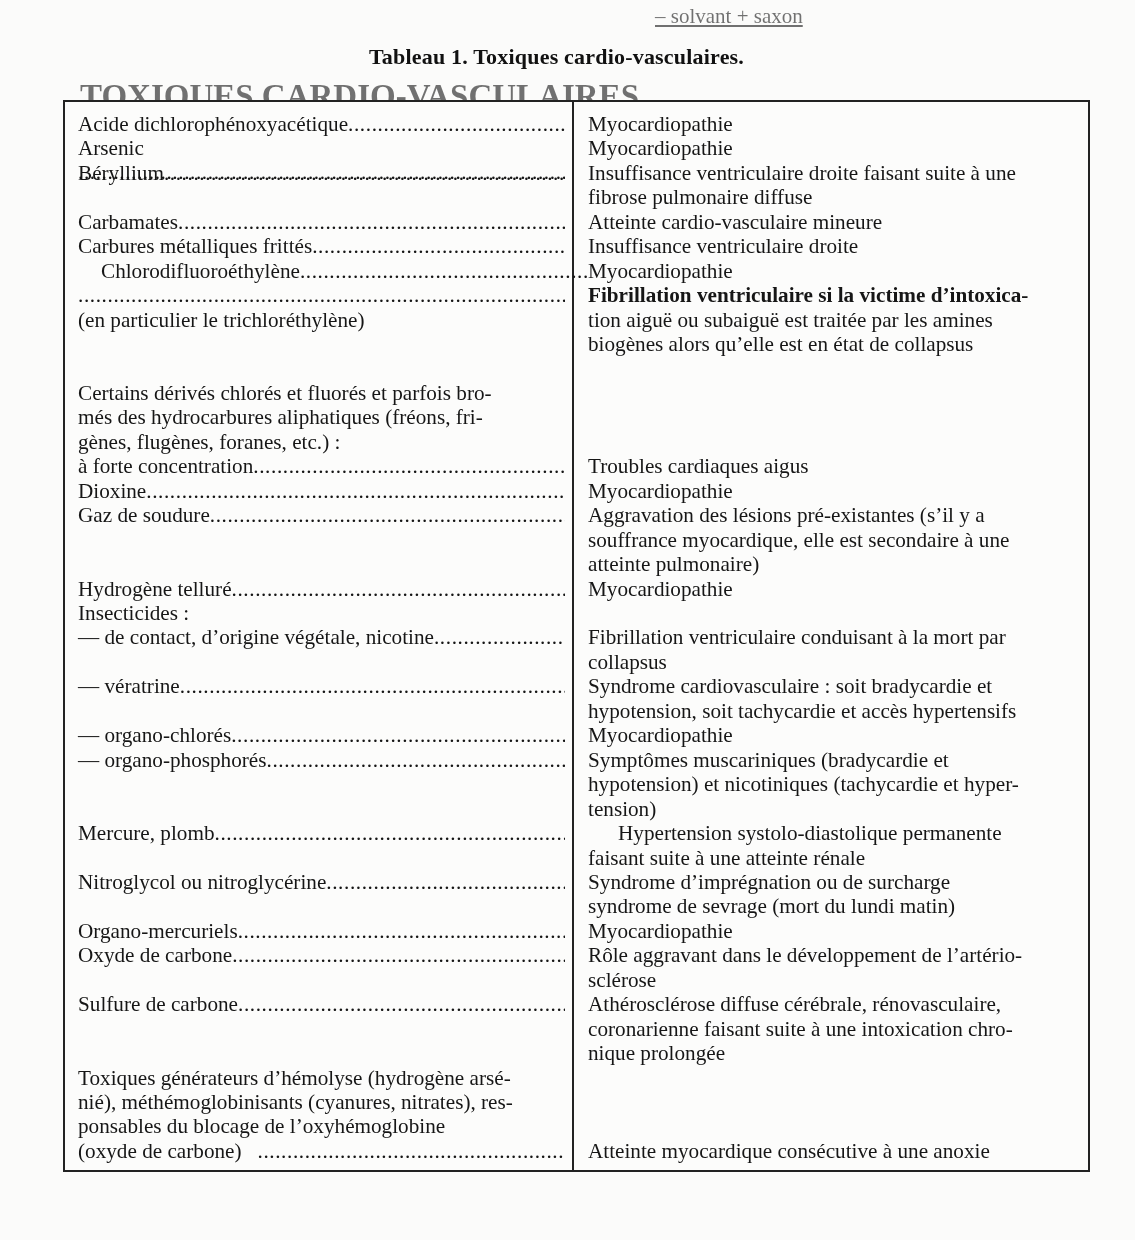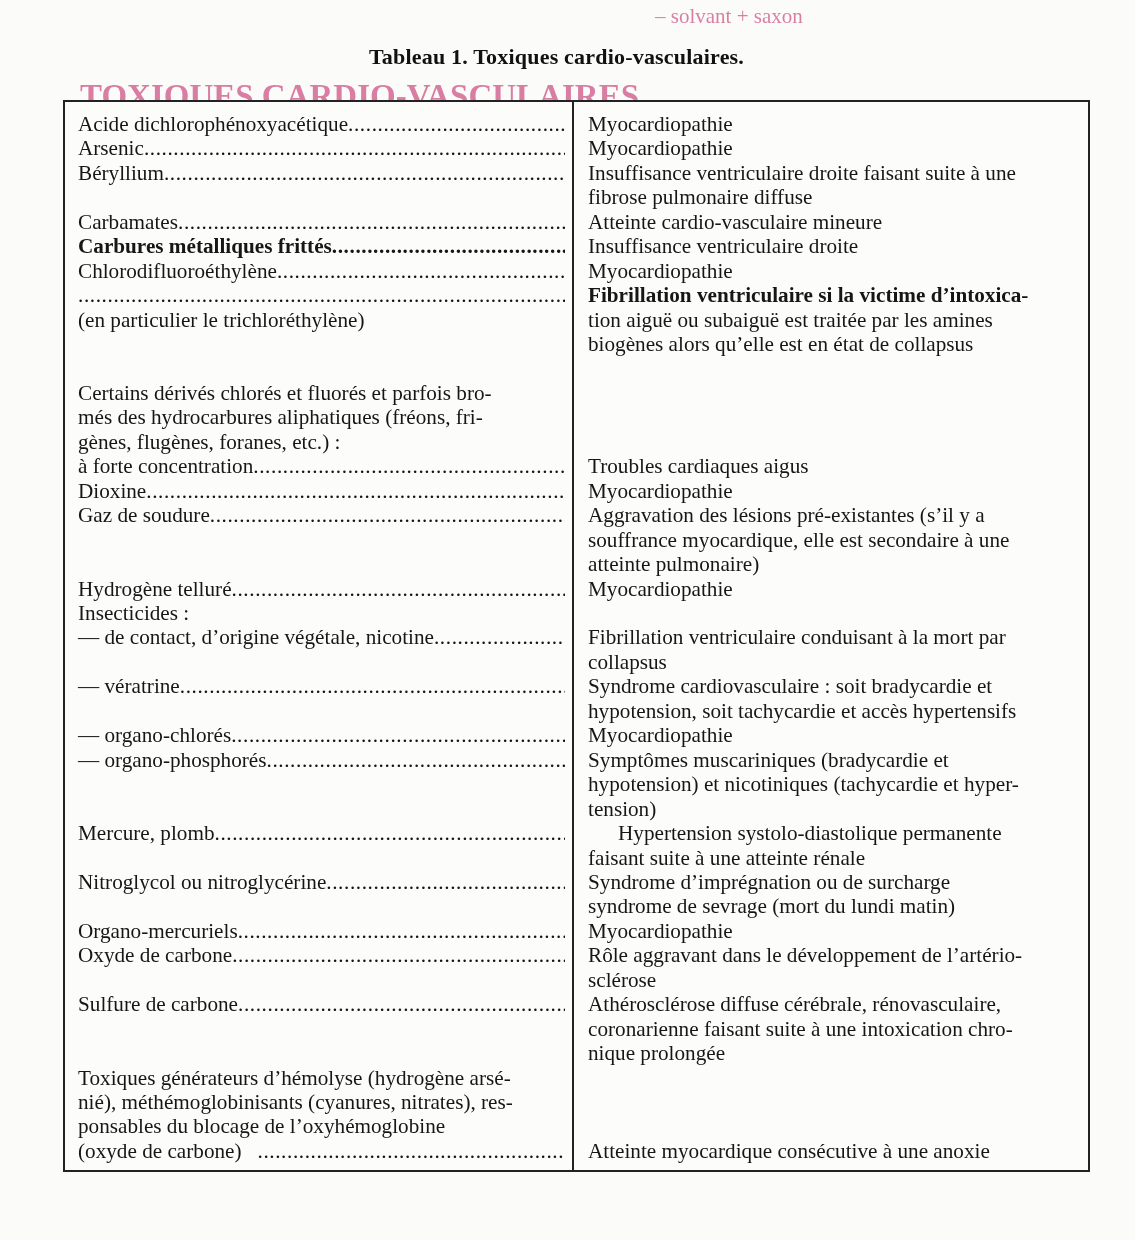--- a/index.html
+++ b/index.html
@@ -3,22 +3,22 @@
 <meta charset="utf-8">
 <style>
   html, body { margin: 0; padding: 0; }
   body {
     width: 1135px; height: 1240px; position: relative; overflow: hidden;
     background: #fbfbfa;
     font-family: "Liberation Serif", "DejaVu Serif", serif;
     color: #1a1a1a;
   }
   .ghost {
-    position: absolute; color: #be185d; font-size: 21px; line-height: 24px;
-    white-space: nowrap; opacity: 0.55; pointer-events: none;
+    position: absolute; color: #000000; font-size: 21px; line-height: 24px;
+    white-space: nowrap; opacity: 0.55; pointer-events: none; text-decoration: underline;
   }
   .title {
     position: absolute; left: 0; width: 1113px; top: 44px; text-align: center;
     font-weight: bold; font-size: 22px; letter-spacing: 0.2px; color: #111;
   }
   .table {
     position: absolute; left: 63px; top: 100px; width: 1027px; height: 1072px;
     border: 2px solid #222; box-sizing: border-box; background: #fcfcfb;
   }
   .divider {
@@ -44,37 +44,37 @@
 <div class="title">Tableau 1. Toxiques cardio-vasculaires.</div>
 
 <div class="table"></div>
 <div class="divider"></div>
 
 <div id="left-col">
     <div class="line lcol" style="top: 112px;">
       <span class="txt">Acide dichlorophénoxyacétique</span>
       <span class="dots">........................................................................................................................................................................................................</span>
     </div>
-    <div class="line lcol" style="top: 136.45px;">
+    <div class="line lcol" style="top: 136.45px; flex-direction: column;">
       <span class="txt">Arsenic</span>
       <span class="dots">........................................................................................................................................................................................................</span>
     </div>
     <div class="line lcol" style="top: 160.9px;">
       <span class="txt">Béryllium</span>
       <span class="dots">........................................................................................................................................................................................................</span>
     </div>
     <div class="line lcol" style="top: 209.8px;">
       <span class="txt">Carbamates</span>
       <span class="dots">........................................................................................................................................................................................................</span>
     </div>
-    <div class="line lcol" style="top: 234.25px; font-weight: bold;">
+    <div class="line lcol" style="top: 234.25px;">
       <span class="txt">Carbures métalliques frittés</span>
       <span class="dots">........................................................................................................................................................................................................</span>
     </div>
-    <div class="line lcol" style="top: 258.7px;">
+    <div class="line lcol" style="top: 258.7px; margin-left: 23px;">
       <span class="txt">Chlorodifluoroéthylène</span>
       <span class="dots">........................................................................................................................................................................................................</span>
     </div>
     <div class="line lcol" style="top: 283.15px;">
       <span class="dots">........................................................................................................................................................................................................</span>
     </div>
     <div class="line lcol" style="top: 307.6px;">
       <span class="txt">(en particulier le trichloréthylène)</span>
     </div>
     <div class="line lcol" style="top: 380.95px;">

